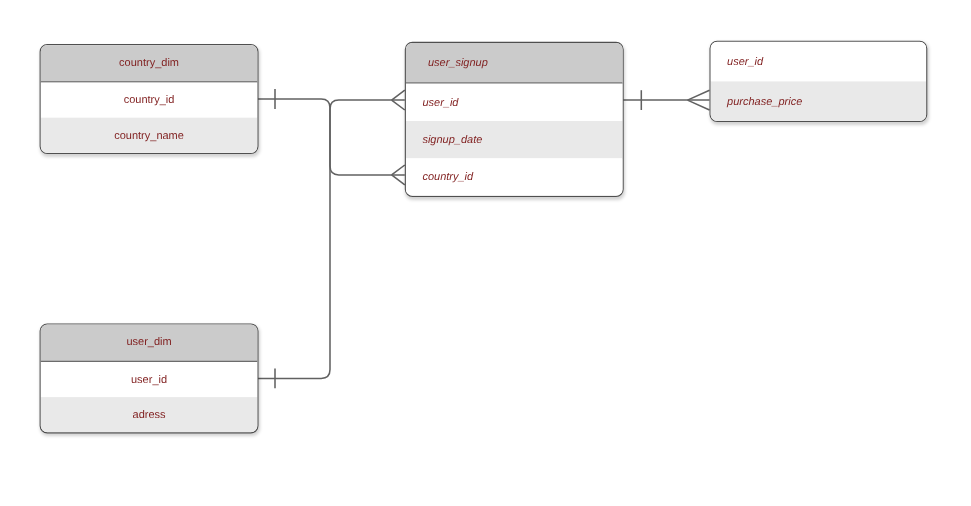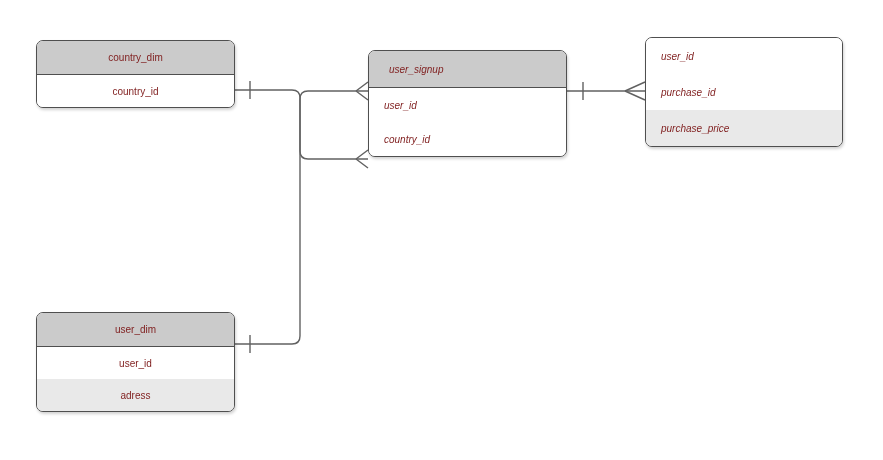--- a/index.html
+++ b/index.html
@@ -28,23 +28,23 @@
     display:flex;align-items:center;justify-content:center;
   }
   .tbl .rw{display:flex;align-items:center;justify-content:center;background:#ffffff;}
   .tbl .rw.alt{background:#e9e9e9;}
   .tbl.italic{font-style:italic;}
   .tbl.italic .rw{justify-content:flex-start;padding-left:15px;}
   .tbl.italic .hd{justify-content:flex-start;padding-left:20px;}
   
   .t-cd{left:36px;top:40px;width:197px;}
   .t-cd .hd{height:33px}.t-cd .rw{height:32px}
-  .t-ud{left:36px;top:294px;width:197px;margin-top:18px;}
+  .t-ud{left:36px;top:294px;width:197px;}
   .t-ud .hd{height:33px}.t-ud .rw{height:32px}
-  .t-us{left:368px;top:38px;width:197px;margin-top:12px;}
+  .t-us{left:368px;top:38px;width:197px;}
   .t-us .hd{height:36px}.t-us .rw{height:34px}
   .t-sl{left:645px;top:37px;width:196px;}
   .t-sl .hd{height:36px}.t-sl .rw{height:36px}
 </style>
 </head>
 <body>
 
 <div class="canvas">
 
   <svg class="connectors" viewBox="0 0 883 460" xmlns="http://www.w3.org/2000/svg">
@@ -64,31 +64,32 @@
     <g>
       <path d="M565 91 H645"></path>
       <path d="M583 82 V100"></path>
       <path d="M625 91 L645 82 M625 91 L645 100"></path>
     </g>
   </svg>
 
   <div class="tbl t-cd">
     <div class="hd">country_dim</div>
     <div class="rw">country_id</div>
+    <div class="rw alt">country_name</div>
   </div>
 
   <div class="tbl italic t-us">
     <div class="hd">user_signup</div>
     <div class="rw">user_id</div>
+    <div class="rw alt">signup_date</div>
     <div class="rw">country_id</div>
   </div>
 
   <div class="tbl italic t-sl">
     <div class="rw">user_id</div>
-    <div class="rw">purchase_id</div>
     <div class="rw alt">purchase_price</div>
   </div>
 
   <div class="tbl t-ud">
     <div class="hd">user_dim</div>
     <div class="rw">user_id</div>
     <div class="rw alt">adress</div>
   </div>
 
 </div>

